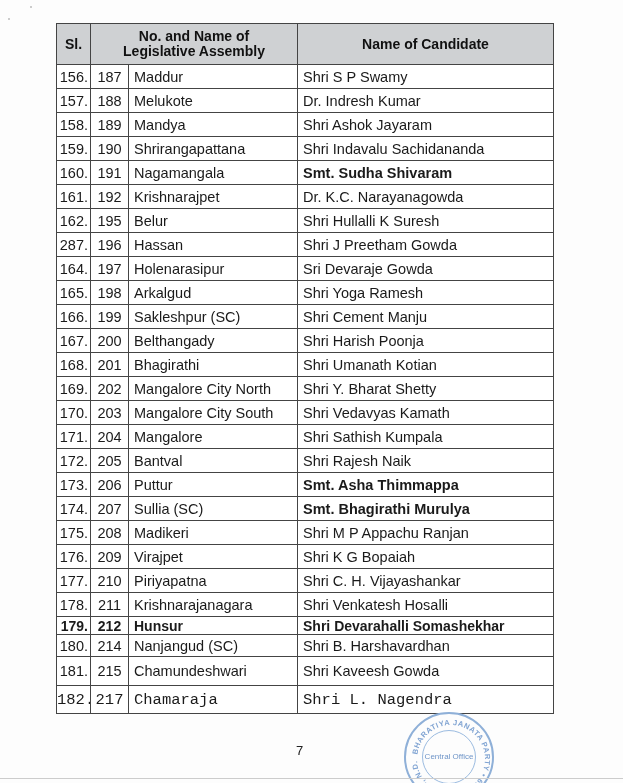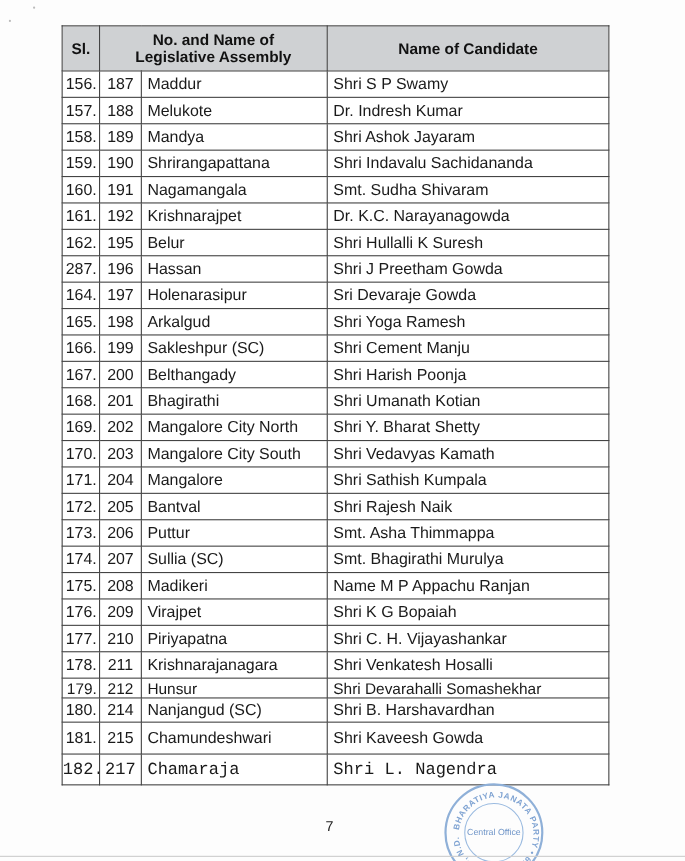--- a/index.html
+++ b/index.html
@@ -16,22 +16,22 @@
   td, th { border: 1px solid #444; padding: 0; overflow: hidden; white-space: nowrap; }
   th {
     background: #cfd1d3; font-weight: bold; font-size: 14px; line-height: 15px;
     height: 40px; text-align: center; color: #111; margin-top: 24px;
   }
   td { font-size: 14.5px; height: 23px; background: #fff; }
   td.sl { text-align: right; padding-right: 2px; }
   td.no { text-align: center; }
   td.name { padding-left: 5px; }
   td.cand { padding-left: 5px; }
-  td.bold { font-weight: normal; }
-  tr.r179 td { height: 17px; font-size: 14px; }
+  td.bold { font-weight: bold; }
+  tr.r179 td { height: 17px; font-size: 14px; font-weight: bold; }
   tr.r180 td { height: 21px; }
   tr.r181 td { height: 28px; }
   tr.r182 td { height: 27px; font-size: 15.5px; font-family: Liberation Mono, monospace; }
   .page-num { position: absolute; left: 296px; top: 743px; font-size: 13px; color: #222; }
   .stamp {
     position: absolute; left: 404px; top: 712px; width: 90px; height: 90px;
     border-radius: 50%; border: 2px solid #8fb0d8; box-sizing: border-box;
   }
   .stamp-inner {
     position: absolute; left: 16px; top: 16px; width: 54px; height: 54px;
@@ -179,21 +179,21 @@
       <tr class="r174">
         <td class="sl">174.</td>
         <td class="no">207</td>
         <td class="name">Sullia (SC)</td>
         <td class="cand bold">Smt. Bhagirathi Murulya</td>
       </tr>
       <tr class="r175">
         <td class="sl">175.</td>
         <td class="no">208</td>
         <td class="name">Madikeri</td>
-        <td class="cand">Name M P Appachu Ranjan</td>
+        <td class="cand">Shri M P Appachu Ranjan</td>
       </tr>
       <tr class="r176">
         <td class="sl">176.</td>
         <td class="no">209</td>
         <td class="name">Virajpet</td>
         <td class="cand">Shri K G Bopaiah</td>
       </tr>
       <tr class="r177">
         <td class="sl">177.</td>
         <td class="no">210</td>

